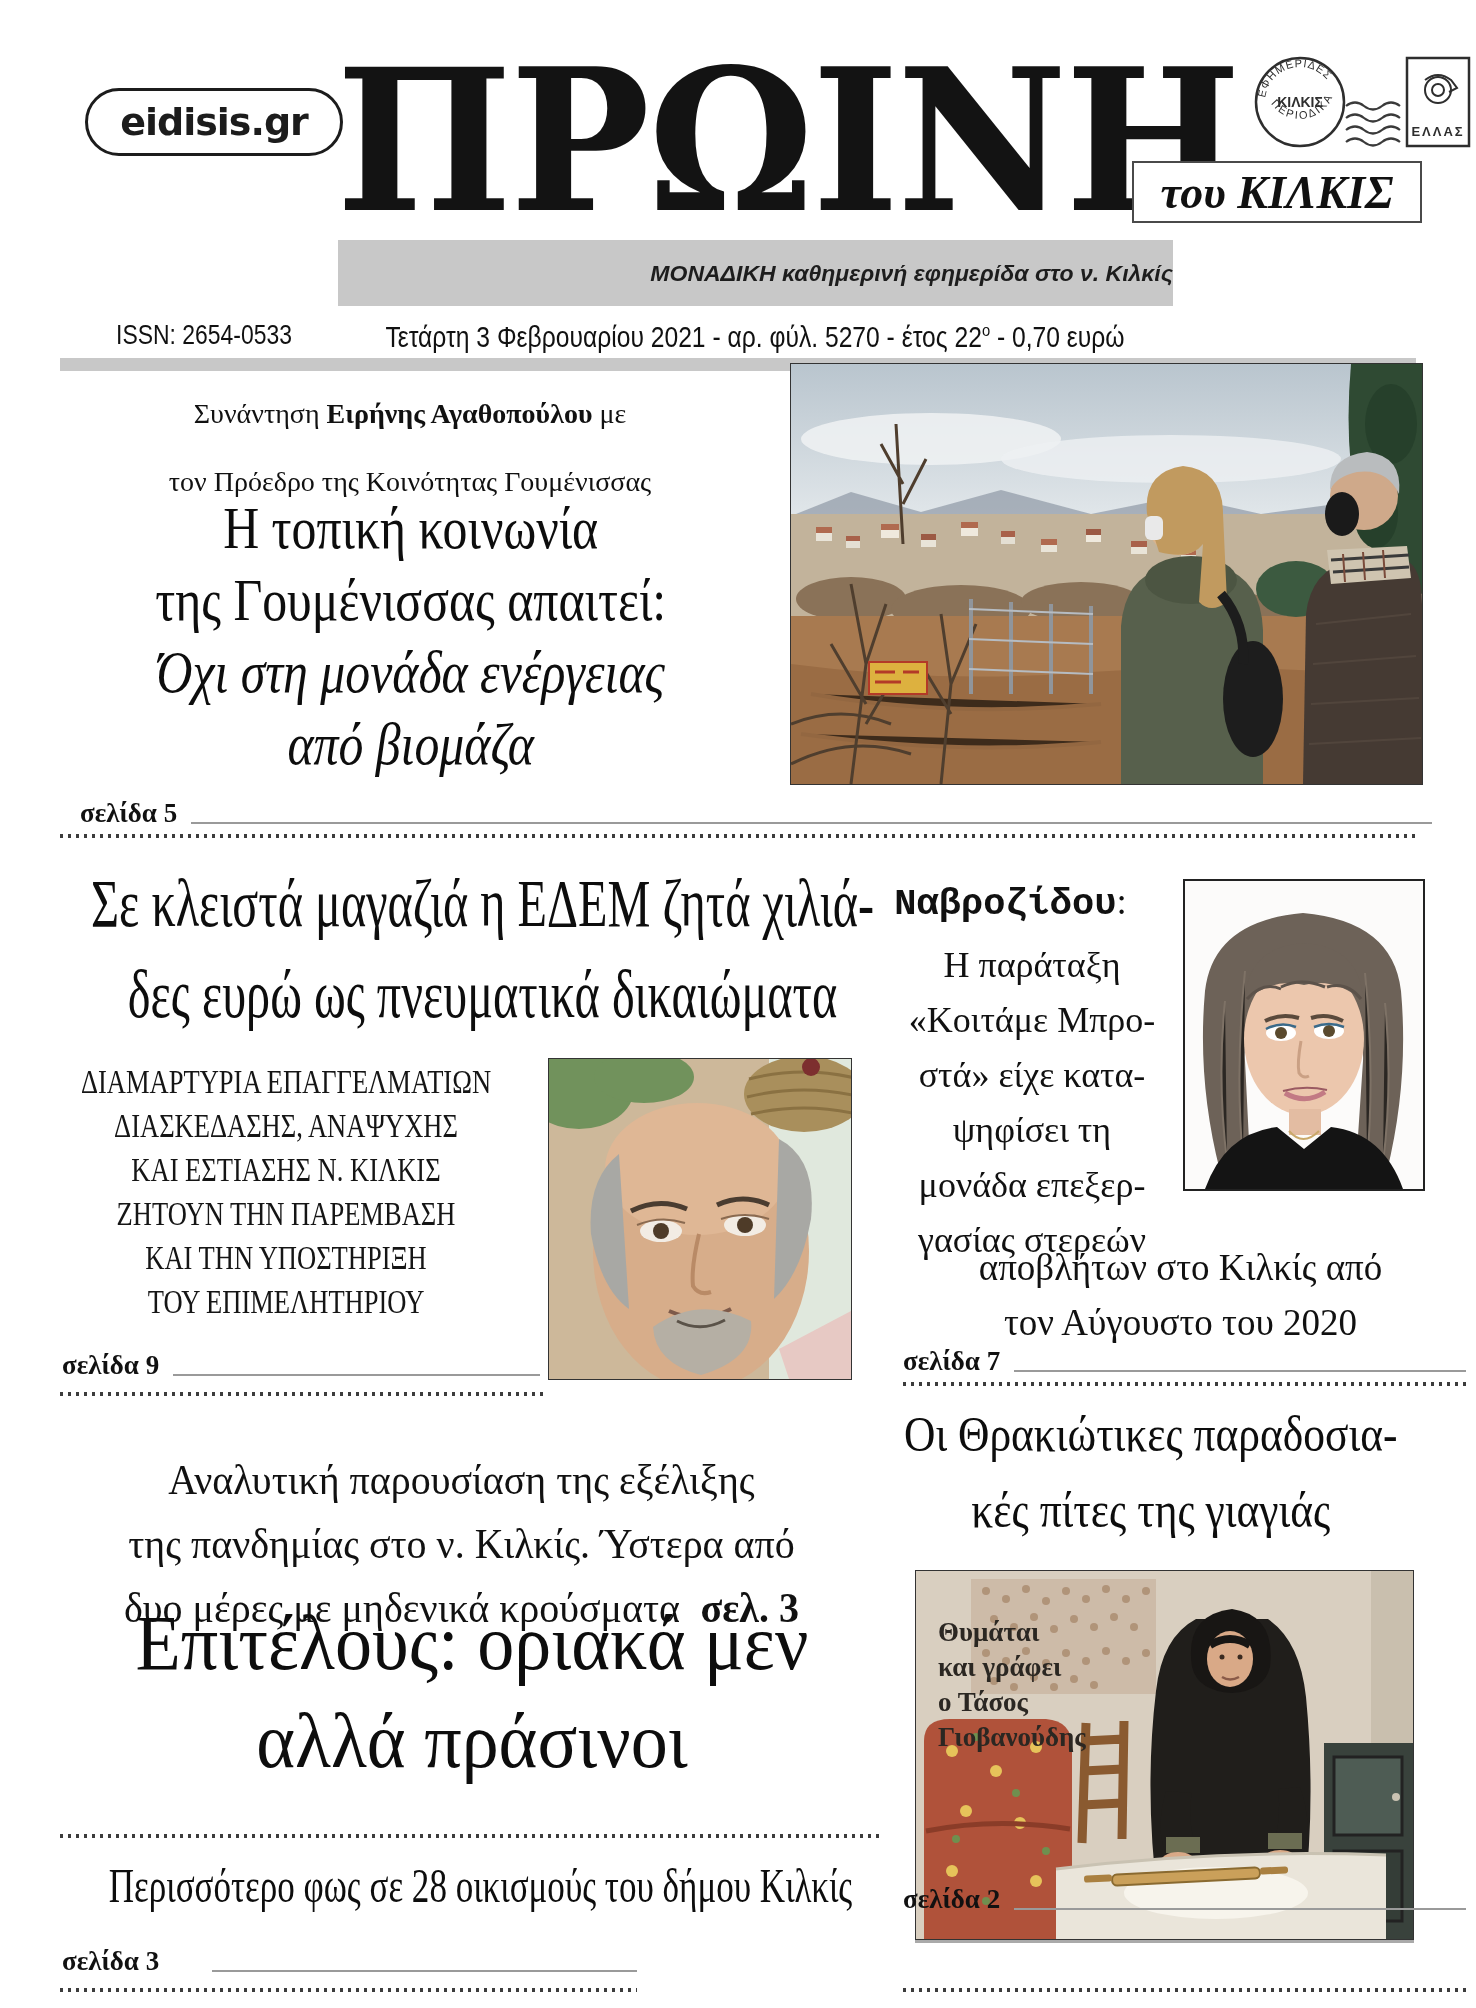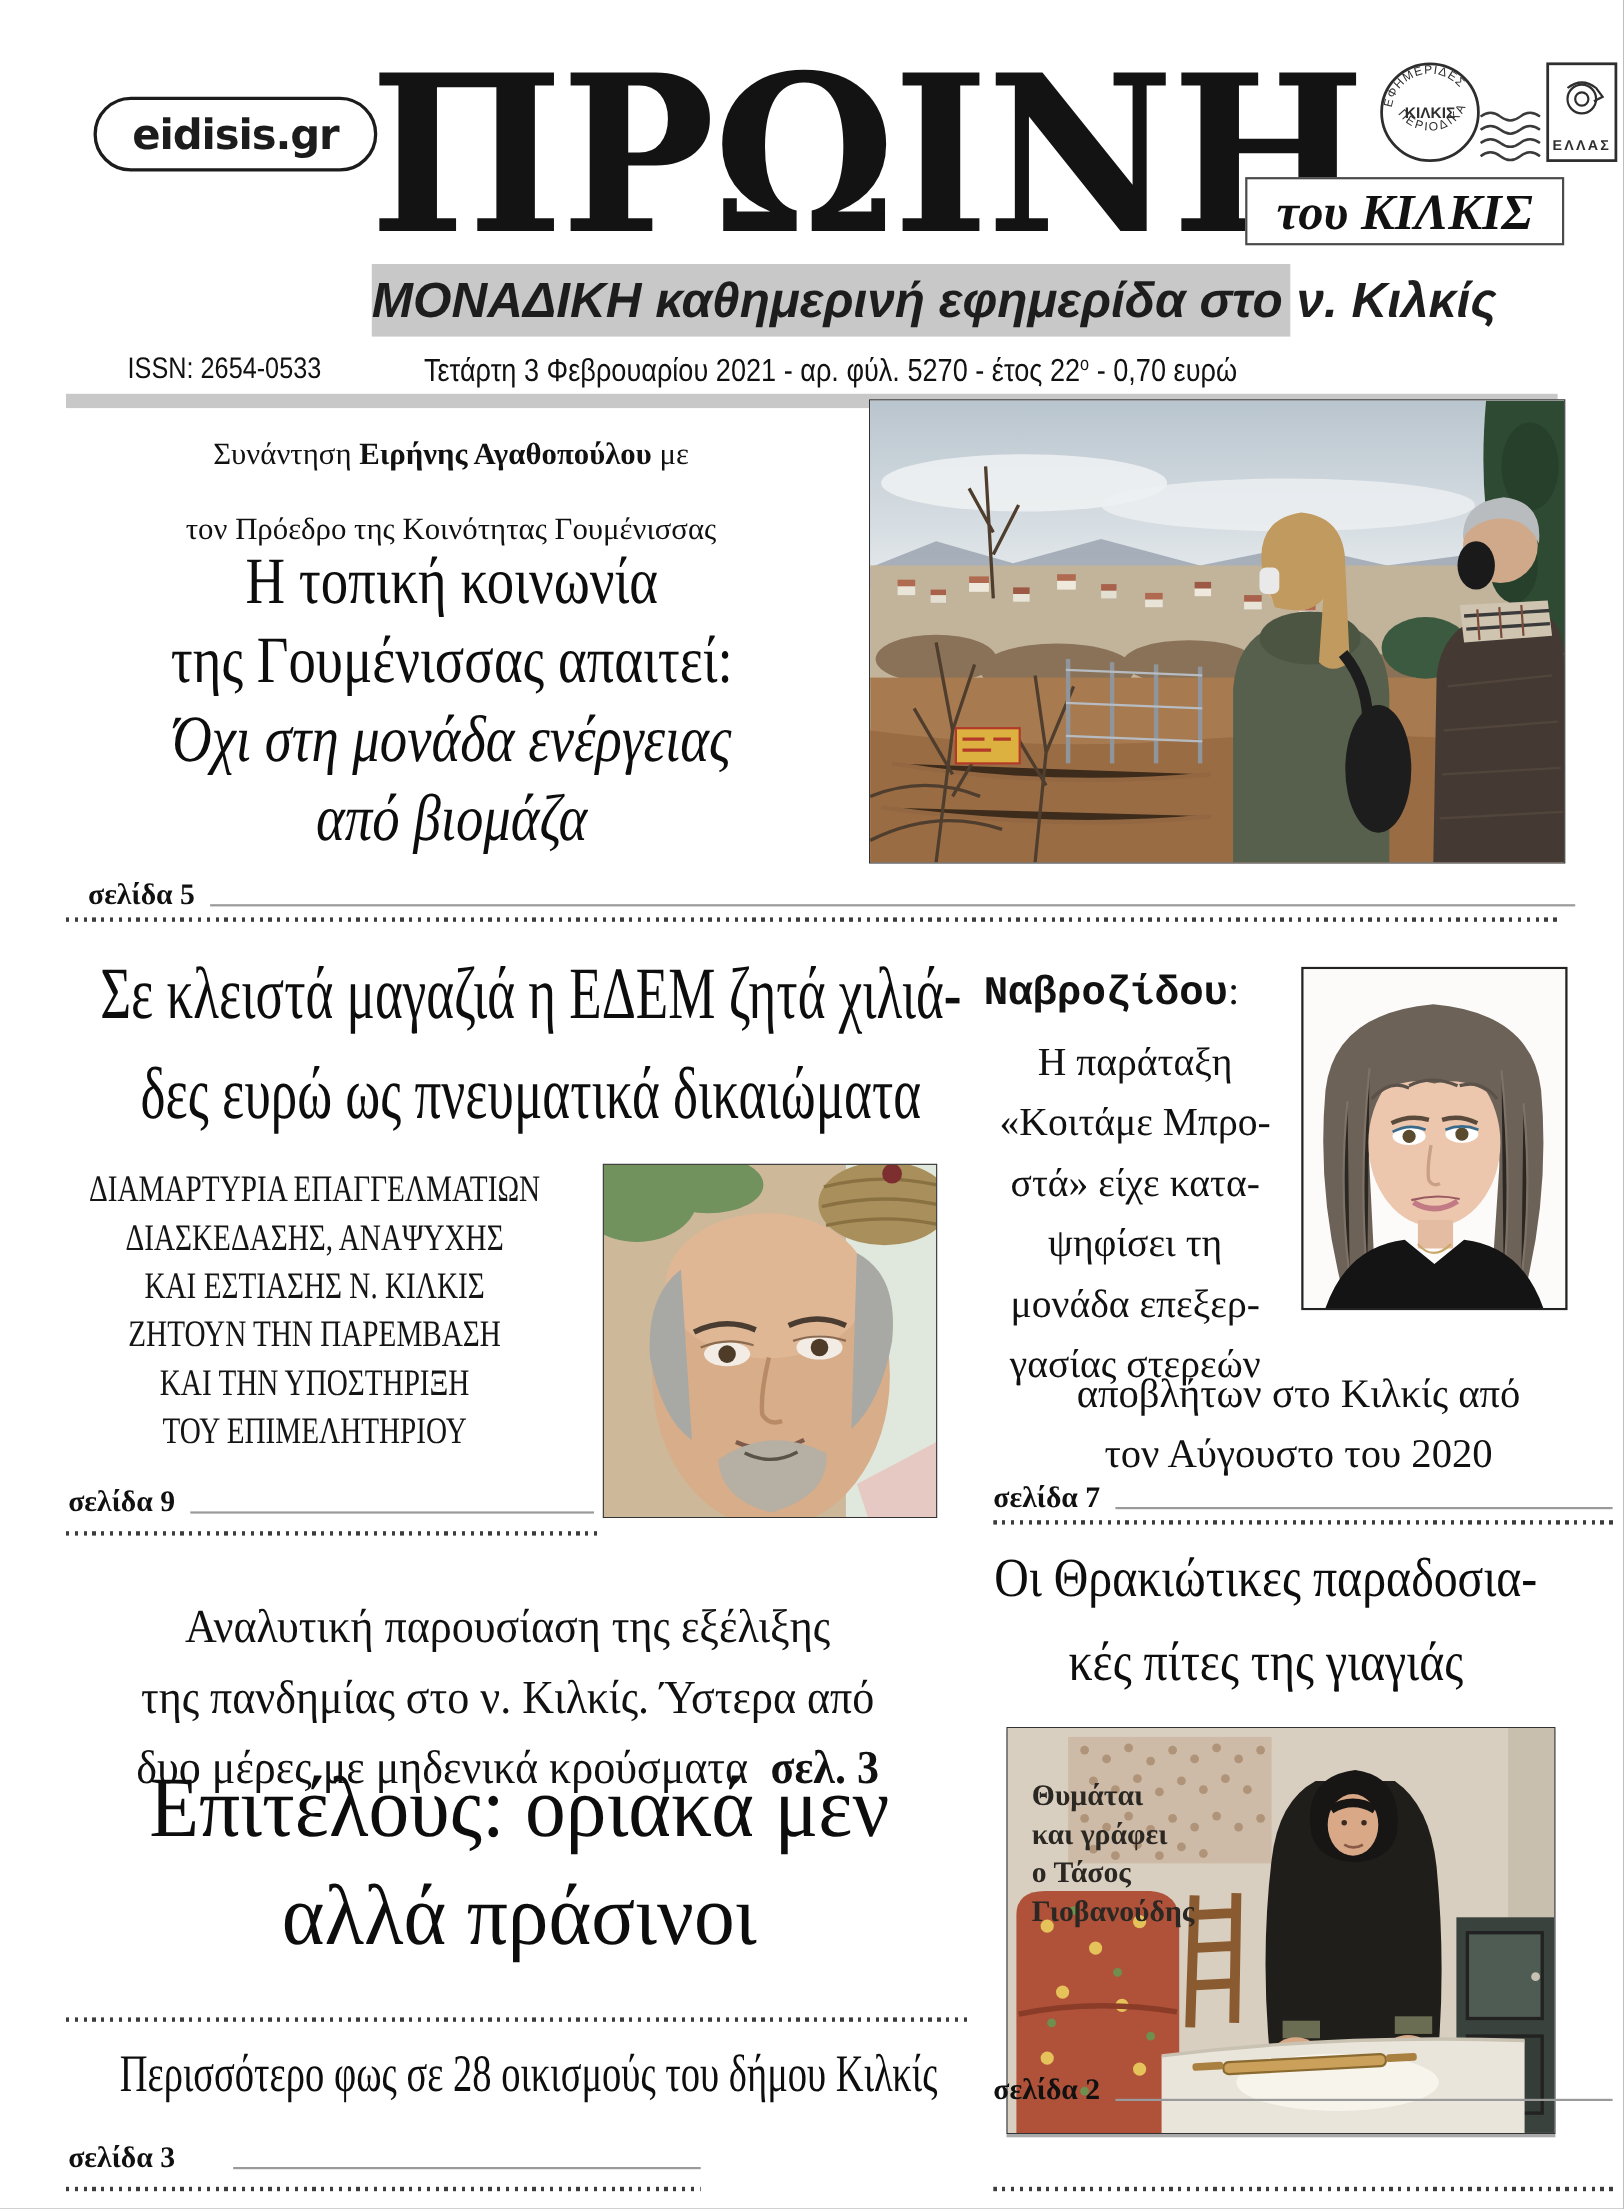--- a/index.html
+++ b/index.html
@@ -12,22 +12,22 @@
      display:flex;align-items:center;justify-content:center;
      font-family:"DejaVu Sans",sans-serif;font-weight:bold;font-size:38px;letter-spacing:-1px;color:#1c1c1c;}
   .masthead-title{left:328px;top:58px;width:818px;text-align:center;
      font-family:"DejaVu Serif",serif;font-weight:bold;font-size:190px;line-height:160px;color:#131313;
      transform:scale(.98,1.04);transform-origin:top center;letter-spacing:-2px;white-space:nowrap;}
   .edition-box{left:1132px;top:161px;width:286px;height:58px;background:#fff;border:2px solid #4a4a4a;
      display:flex;align-items:center;justify-content:center;z-index:3;
      font-style:italic;font-weight:bold;font-size:46px;white-space:nowrap;}
   .stamps{left:1243px;top:46px;width:232px;height:112px;}
   .tagline-bar{left:338px;top:240px;width:835px;height:66px;background:#c8c8c8;
-     display:flex;align-items:center;justify-content:flex-start;
-     font-family:"Liberation Sans",sans-serif;font-style:italic;font-weight:bold;font-size:45px;color:#1d1d1d;white-space:nowrap;}
+     display:flex;align-items:center;justify-content:flex-end;
+     font-family:"Liberation Sans",sans-serif;font-style:italic;font-weight:bold;font-size:23px;color:#1d1d1d;white-space:nowrap;}
   .issn{left:116px;top:320px;font-family:"Liberation Sans",sans-serif;font-size:27px;color:#111;
      transform:scaleX(.85);transform-origin:left top;white-space:nowrap;}
   .dateline{left:290px;top:320px;width:930px;text-align:center;
      font-family:"Liberation Sans",sans-serif;font-size:29px;transform:scaleX(.85);transform-origin:center top;white-space:nowrap;}
   .dateline sup{font-size:60%;vertical-align:super;}
   .gray-rule{left:60px;top:358px;width:1356px;height:13px;background:#c8c8c8;}
 
   
   .dotted{height:4px;background-image:repeating-linear-gradient(to right,#3c3c3c 0 3px,transparent 3px 8px);}
   .pageref{display:flex;align-items:flex-end;font-weight:bold;font-size:27px;white-space:nowrap;}

